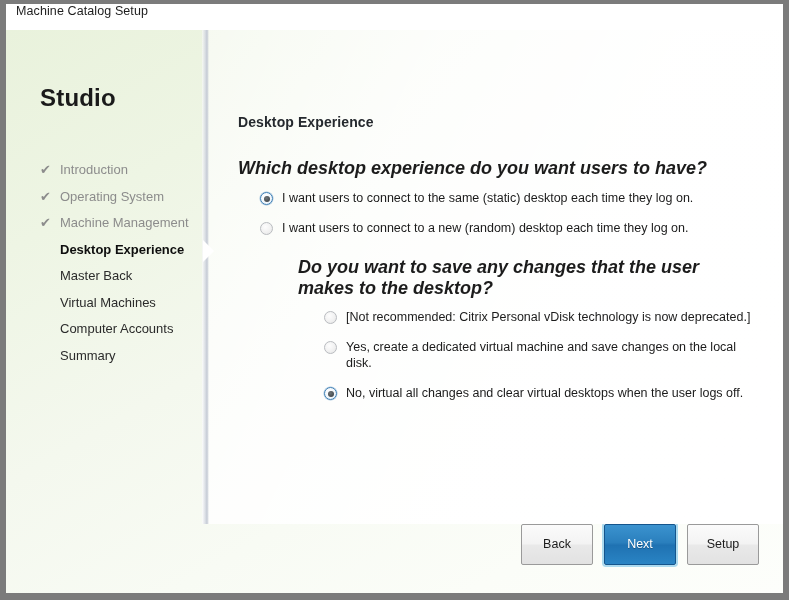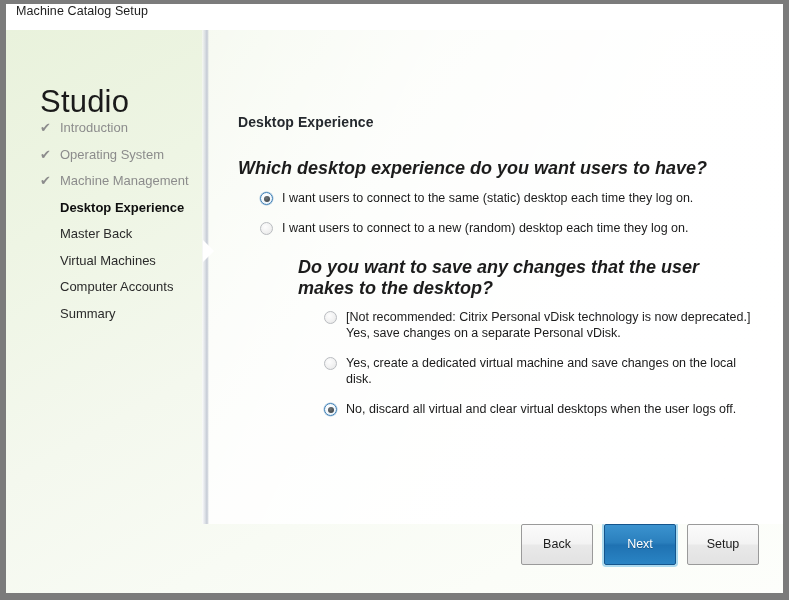--- a/index.html
+++ b/index.html
@@ -65,24 +65,25 @@
   }
 
   
   .sidebar {
     flex: 0 0 196px;
     position: relative;
     padding: 54px 0 0 34px;
   }
 
   .brand {
-    font-size: 31px;
+    font-size: 24px;
     color: #1a1a1a;
-    font-weight: 400;
+    font-weight: 700;
     letter-spacing: .2px;
+    margin-bottom: 50px;
   }
 
   .nav-list { list-style: none; }
 
   .nav-item {
     position: relative;
     font-size: 13px;
     line-height: 16px;
     color: #2b2b2b;
     padding: 0 0 0 20px;
@@ -308,32 +309,31 @@
 
           <div class="sub-block">
             <div class="question sub">Do you want to save any changes that the user makes to the desktop?</div>
 
             <div class="sub-options">
 
               <div class="radio-row tight">
                 <span class="radio"></span>
                 <span class="radio-label">
                   <span>[Not recommended: Citrix Personal vDisk technology is now deprecated.]</span>
-                  <span class="line2">Yes, save changes on a separate Personal vDisk.</span>
                 </span>
               </div>
 
               <div class="radio-row tight">
                 <span class="radio"></span>
                 <span class="radio-label">Yes, create a dedicated virtual machine and save changes on the local disk.</span>
               </div>
 
               <div class="radio-row">
                 <span class="radio checked"></span>
-                <span class="radio-label">No, discard all virtual and clear virtual desktops when the user logs off.</span>
+                <span class="radio-label">No, virtual all changes and clear virtual desktops when the user logs off.</span>
               </div>
 
             </div>
           </div>
 
         </div>
       </div>
     </div>
 
     <div class="footer">

